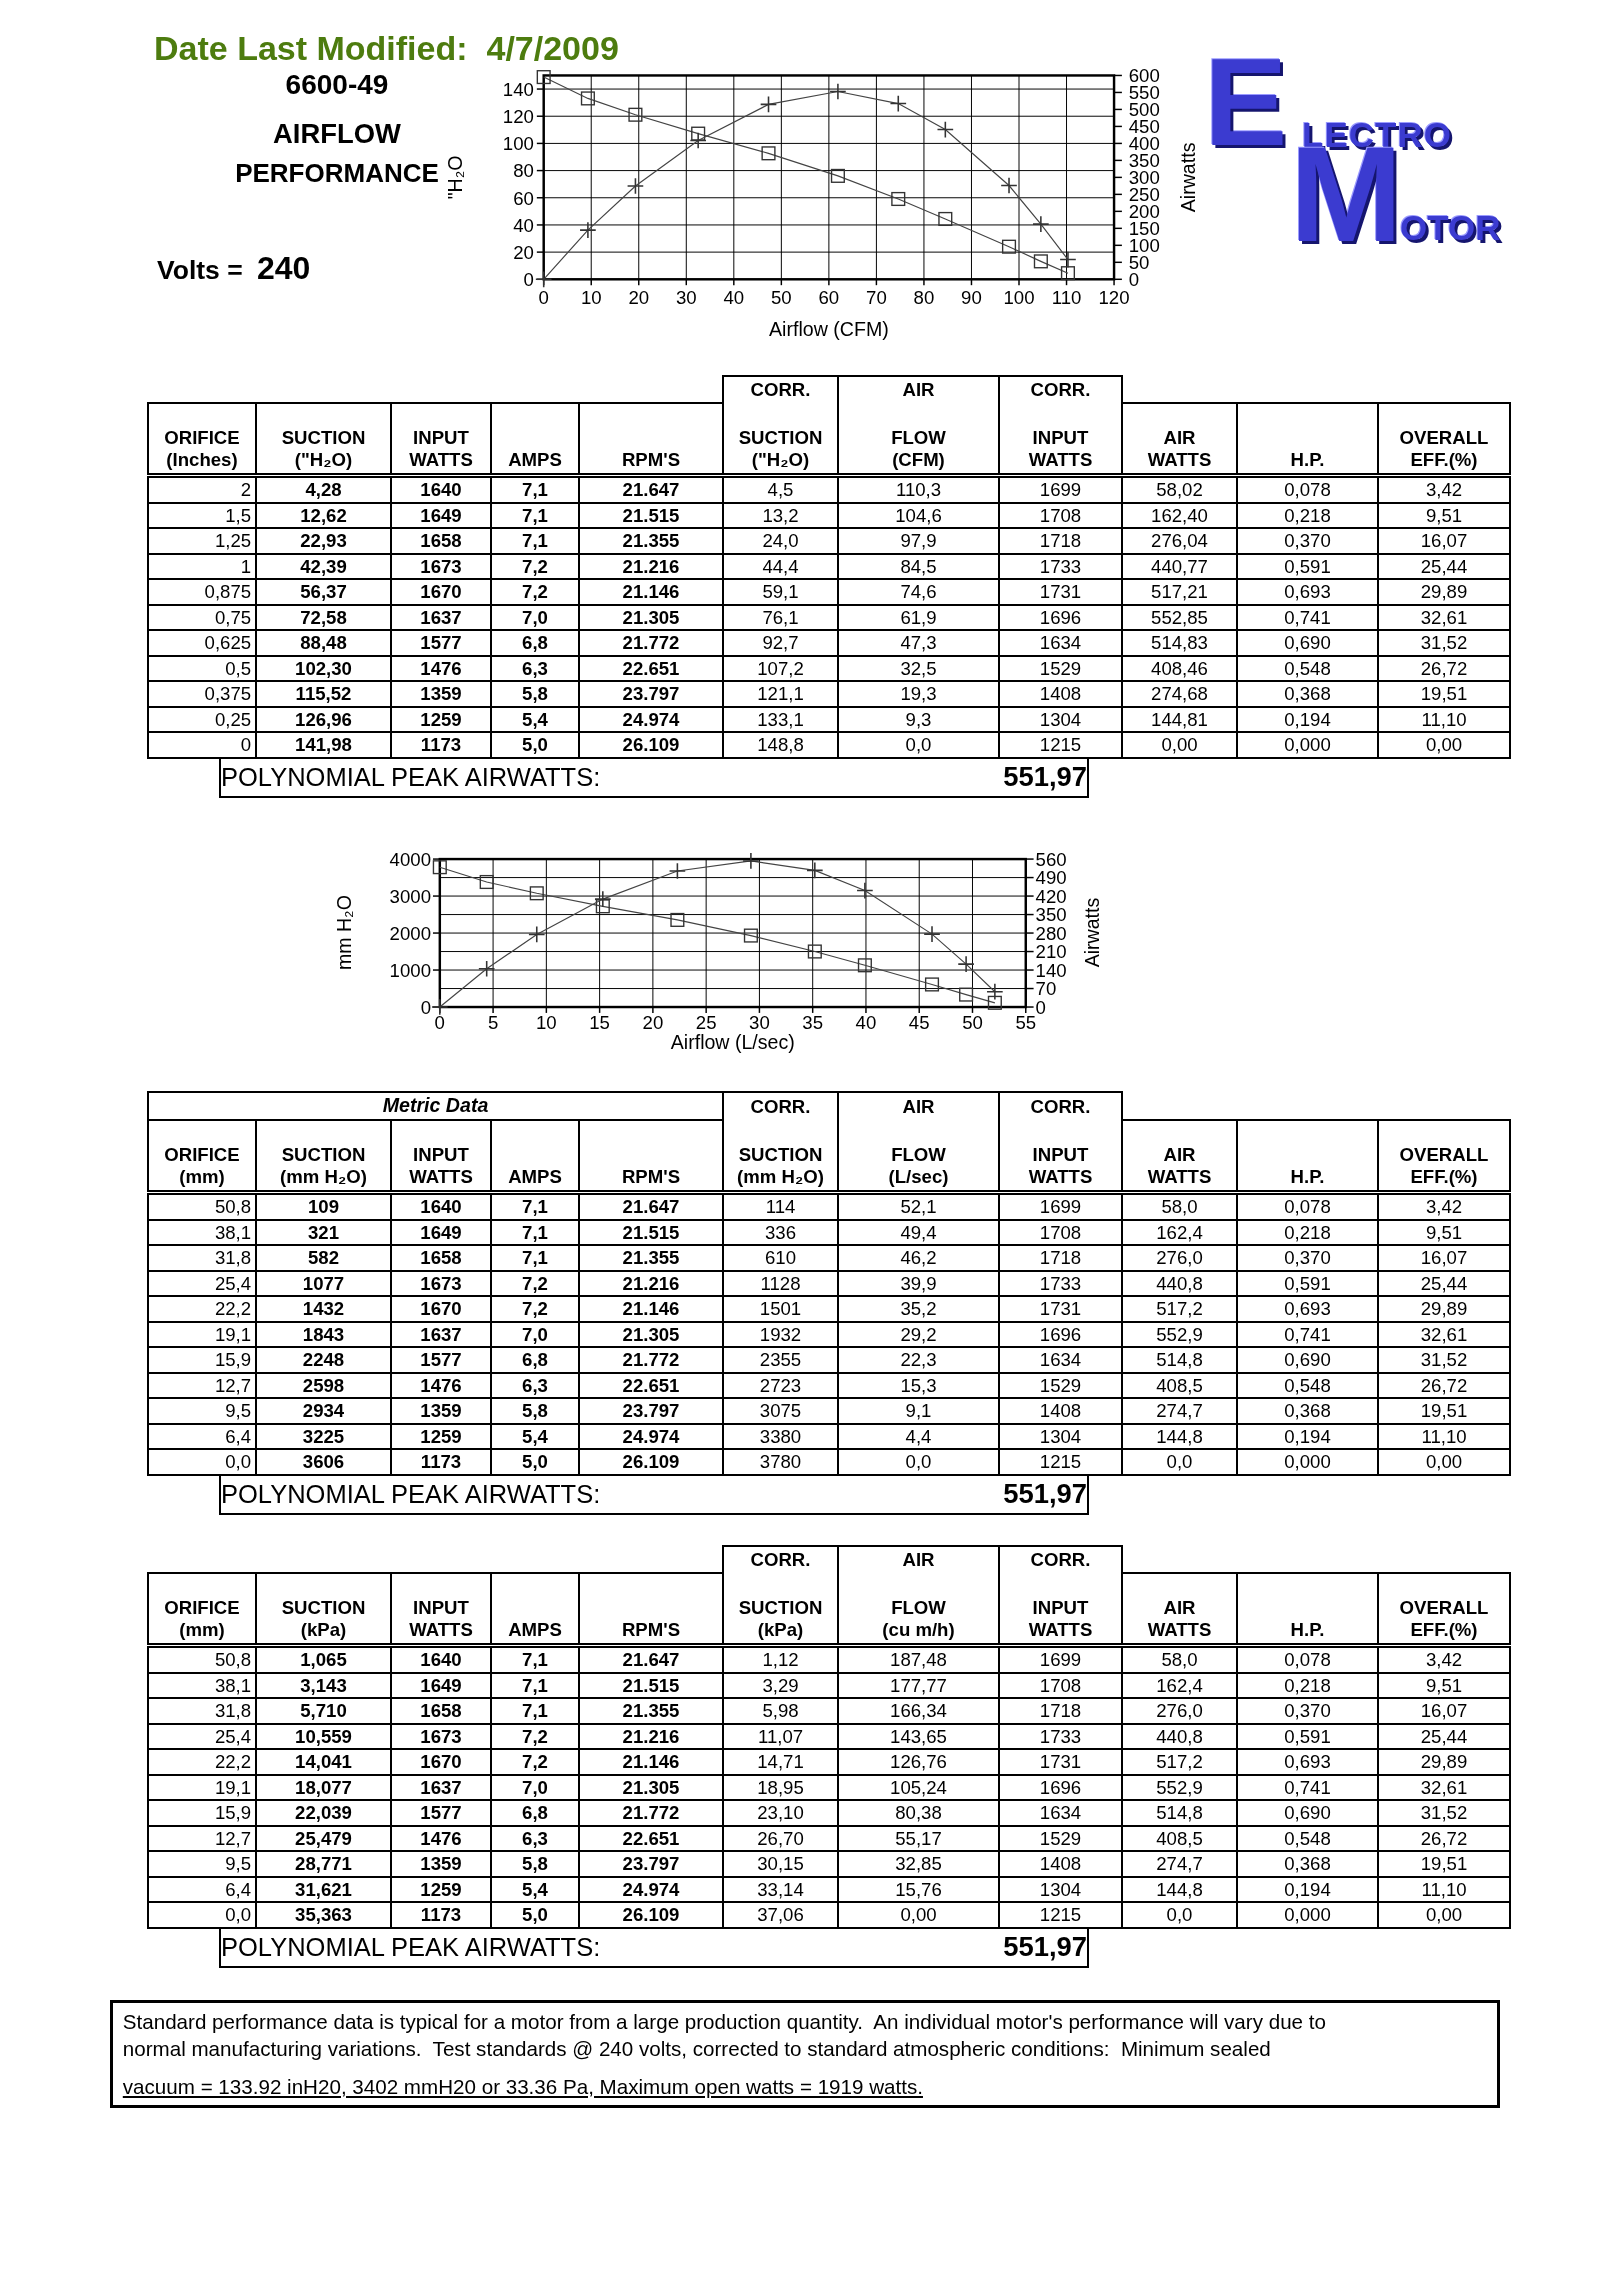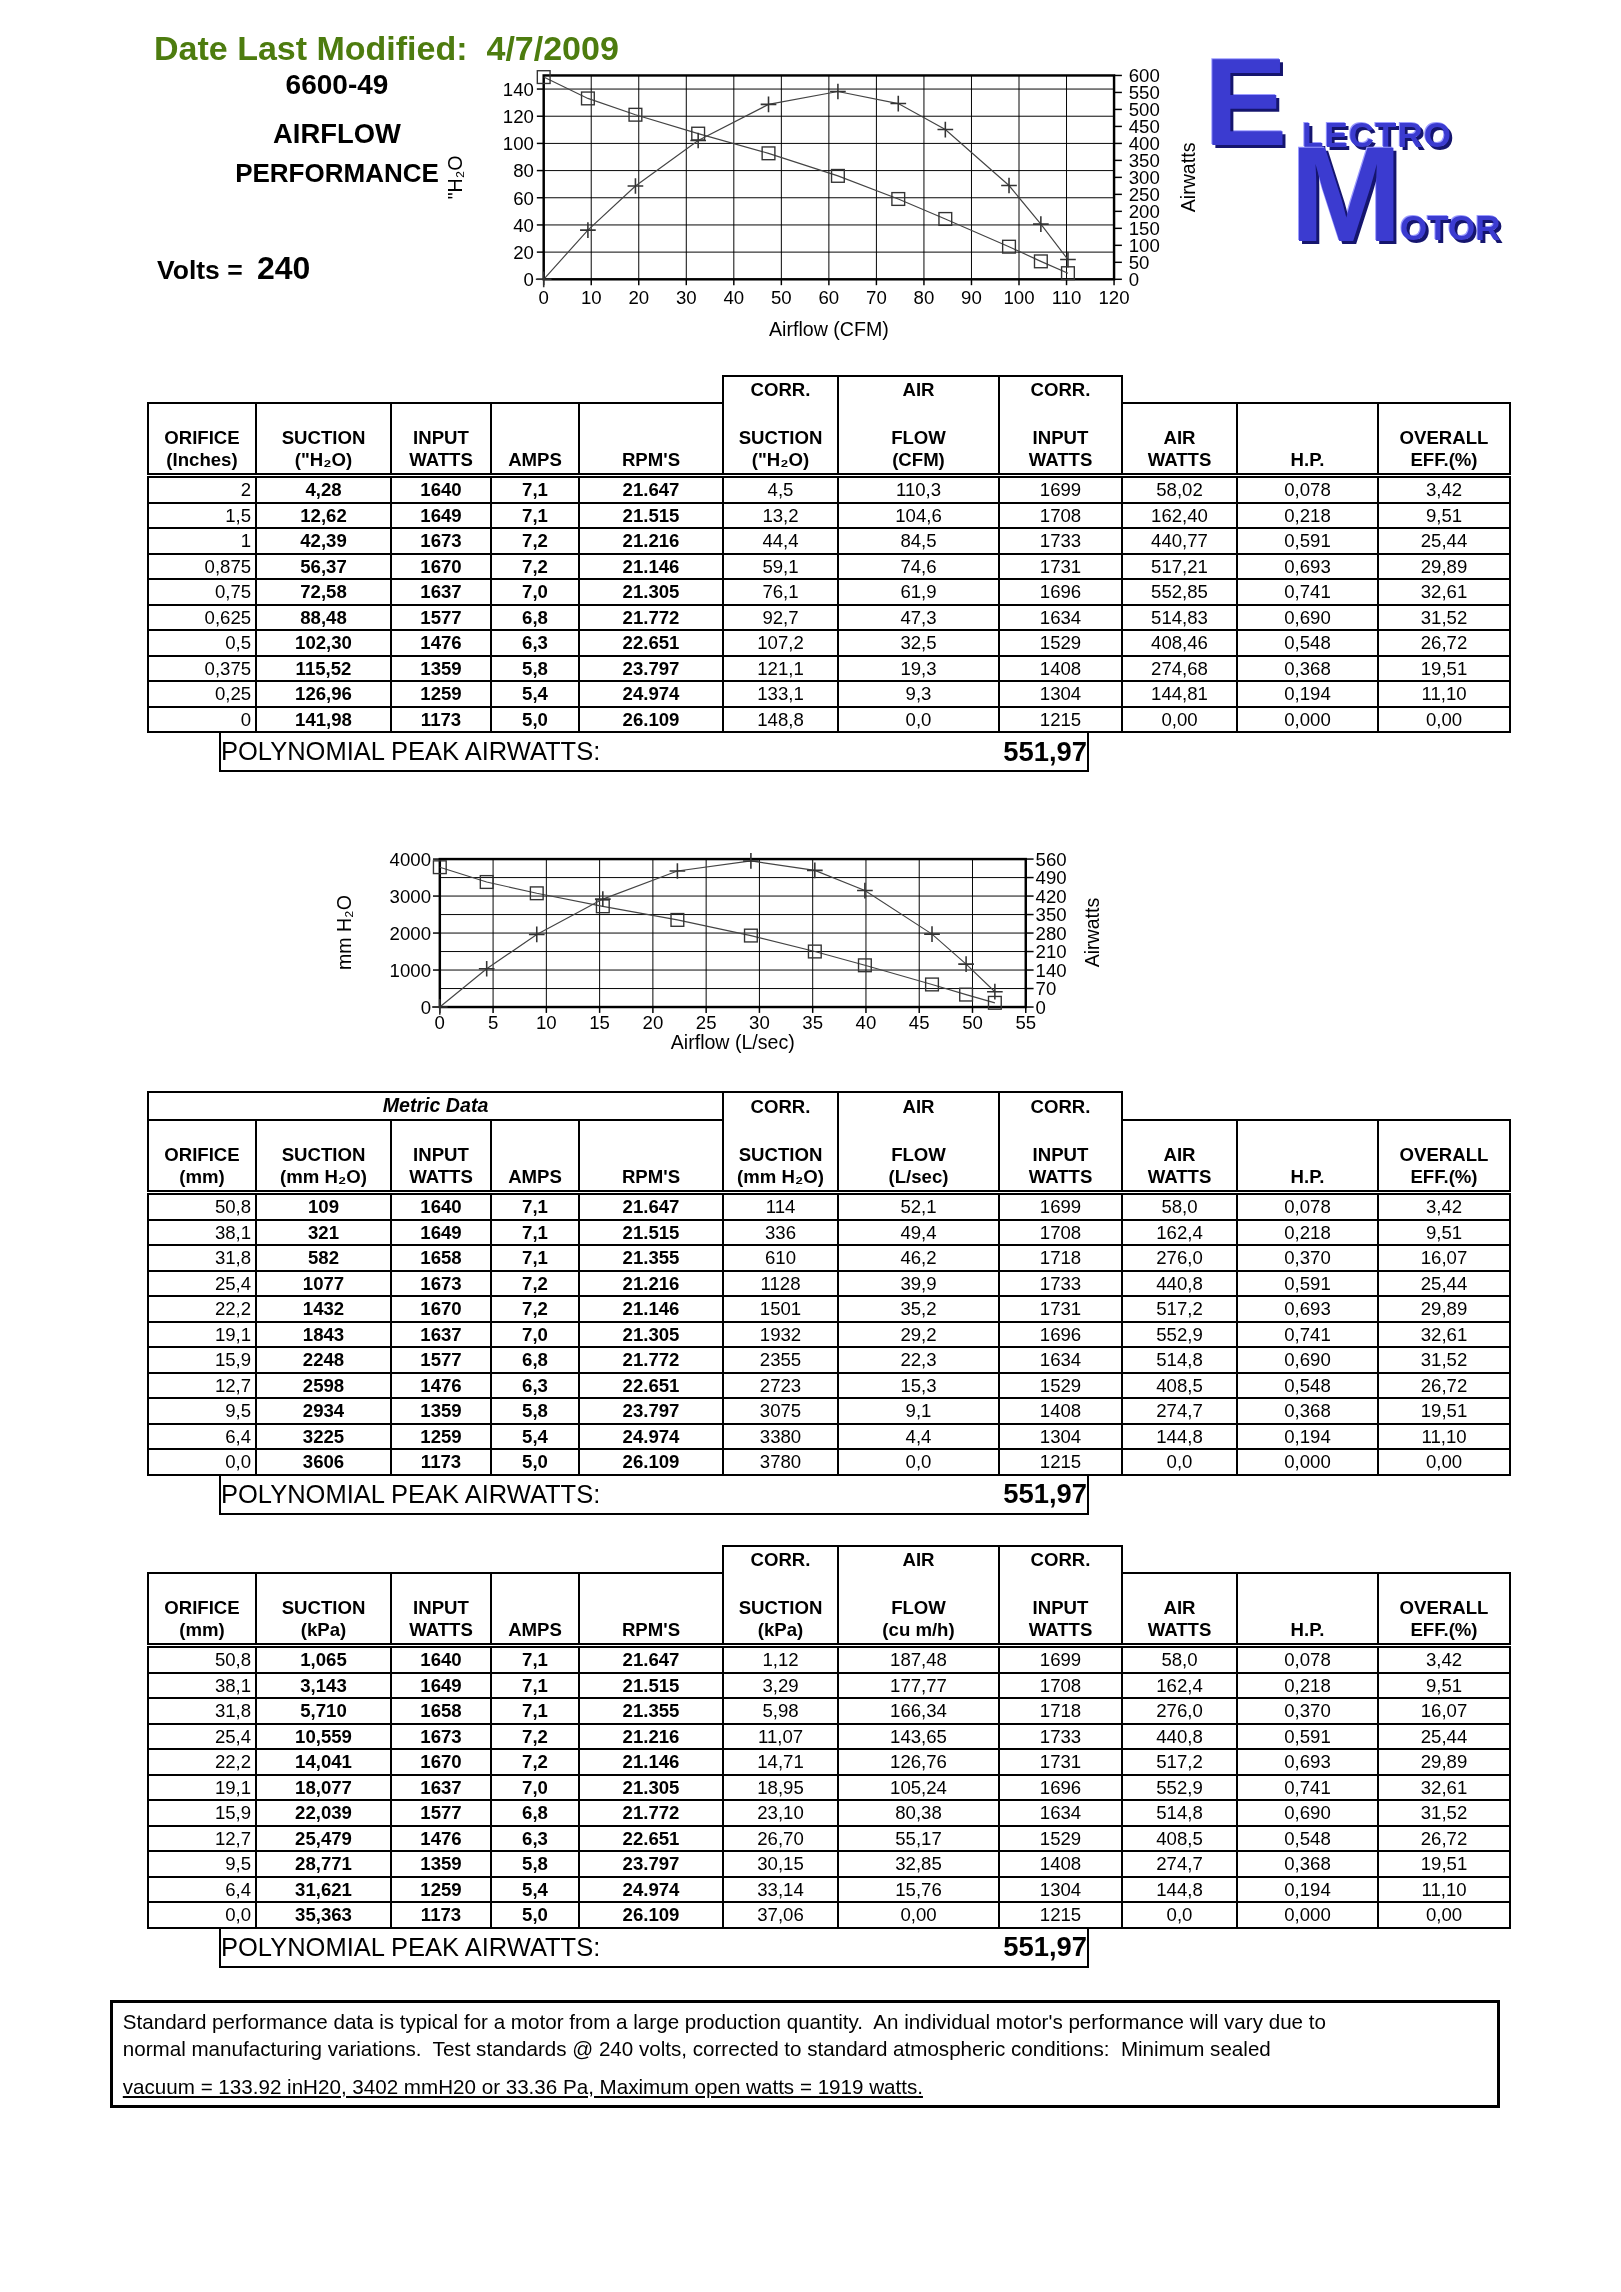--- a/index.html
+++ b/index.html
@@ -268,20 +268,33 @@
             <td class="b">7,1</td>
             <td class="b">21.515</td>
             <td class="">13,2</td>
             <td class="">104,6</td>
             <td class="">1708</td>
             <td class="">162,40</td>
             <td class="">0,218</td>
             <td class="cR">9,51</td>
           </tr>
           <tr>
+            <td class="right cL">1,25</td>
+            <td class="b">22,93</td>
+            <td class="b">1658</td>
+            <td class="b">7,1</td>
+            <td class="b">21.355</td>
+            <td class="">24,0</td>
+            <td class="">97,9</td>
+            <td class="">1718</td>
+            <td class="">276,04</td>
+            <td class="">0,370</td>
+            <td class="cR">16,07</td>
+          </tr>
+          <tr>
             <td class="right cL">1</td>
             <td class="b">42,39</td>
             <td class="b">1673</td>
             <td class="b">7,2</td>
             <td class="b">21.216</td>
             <td class="">44,4</td>
             <td class="">84,5</td>
             <td class="">1733</td>
             <td class="">440,77</td>
             <td class="">0,591</td>

